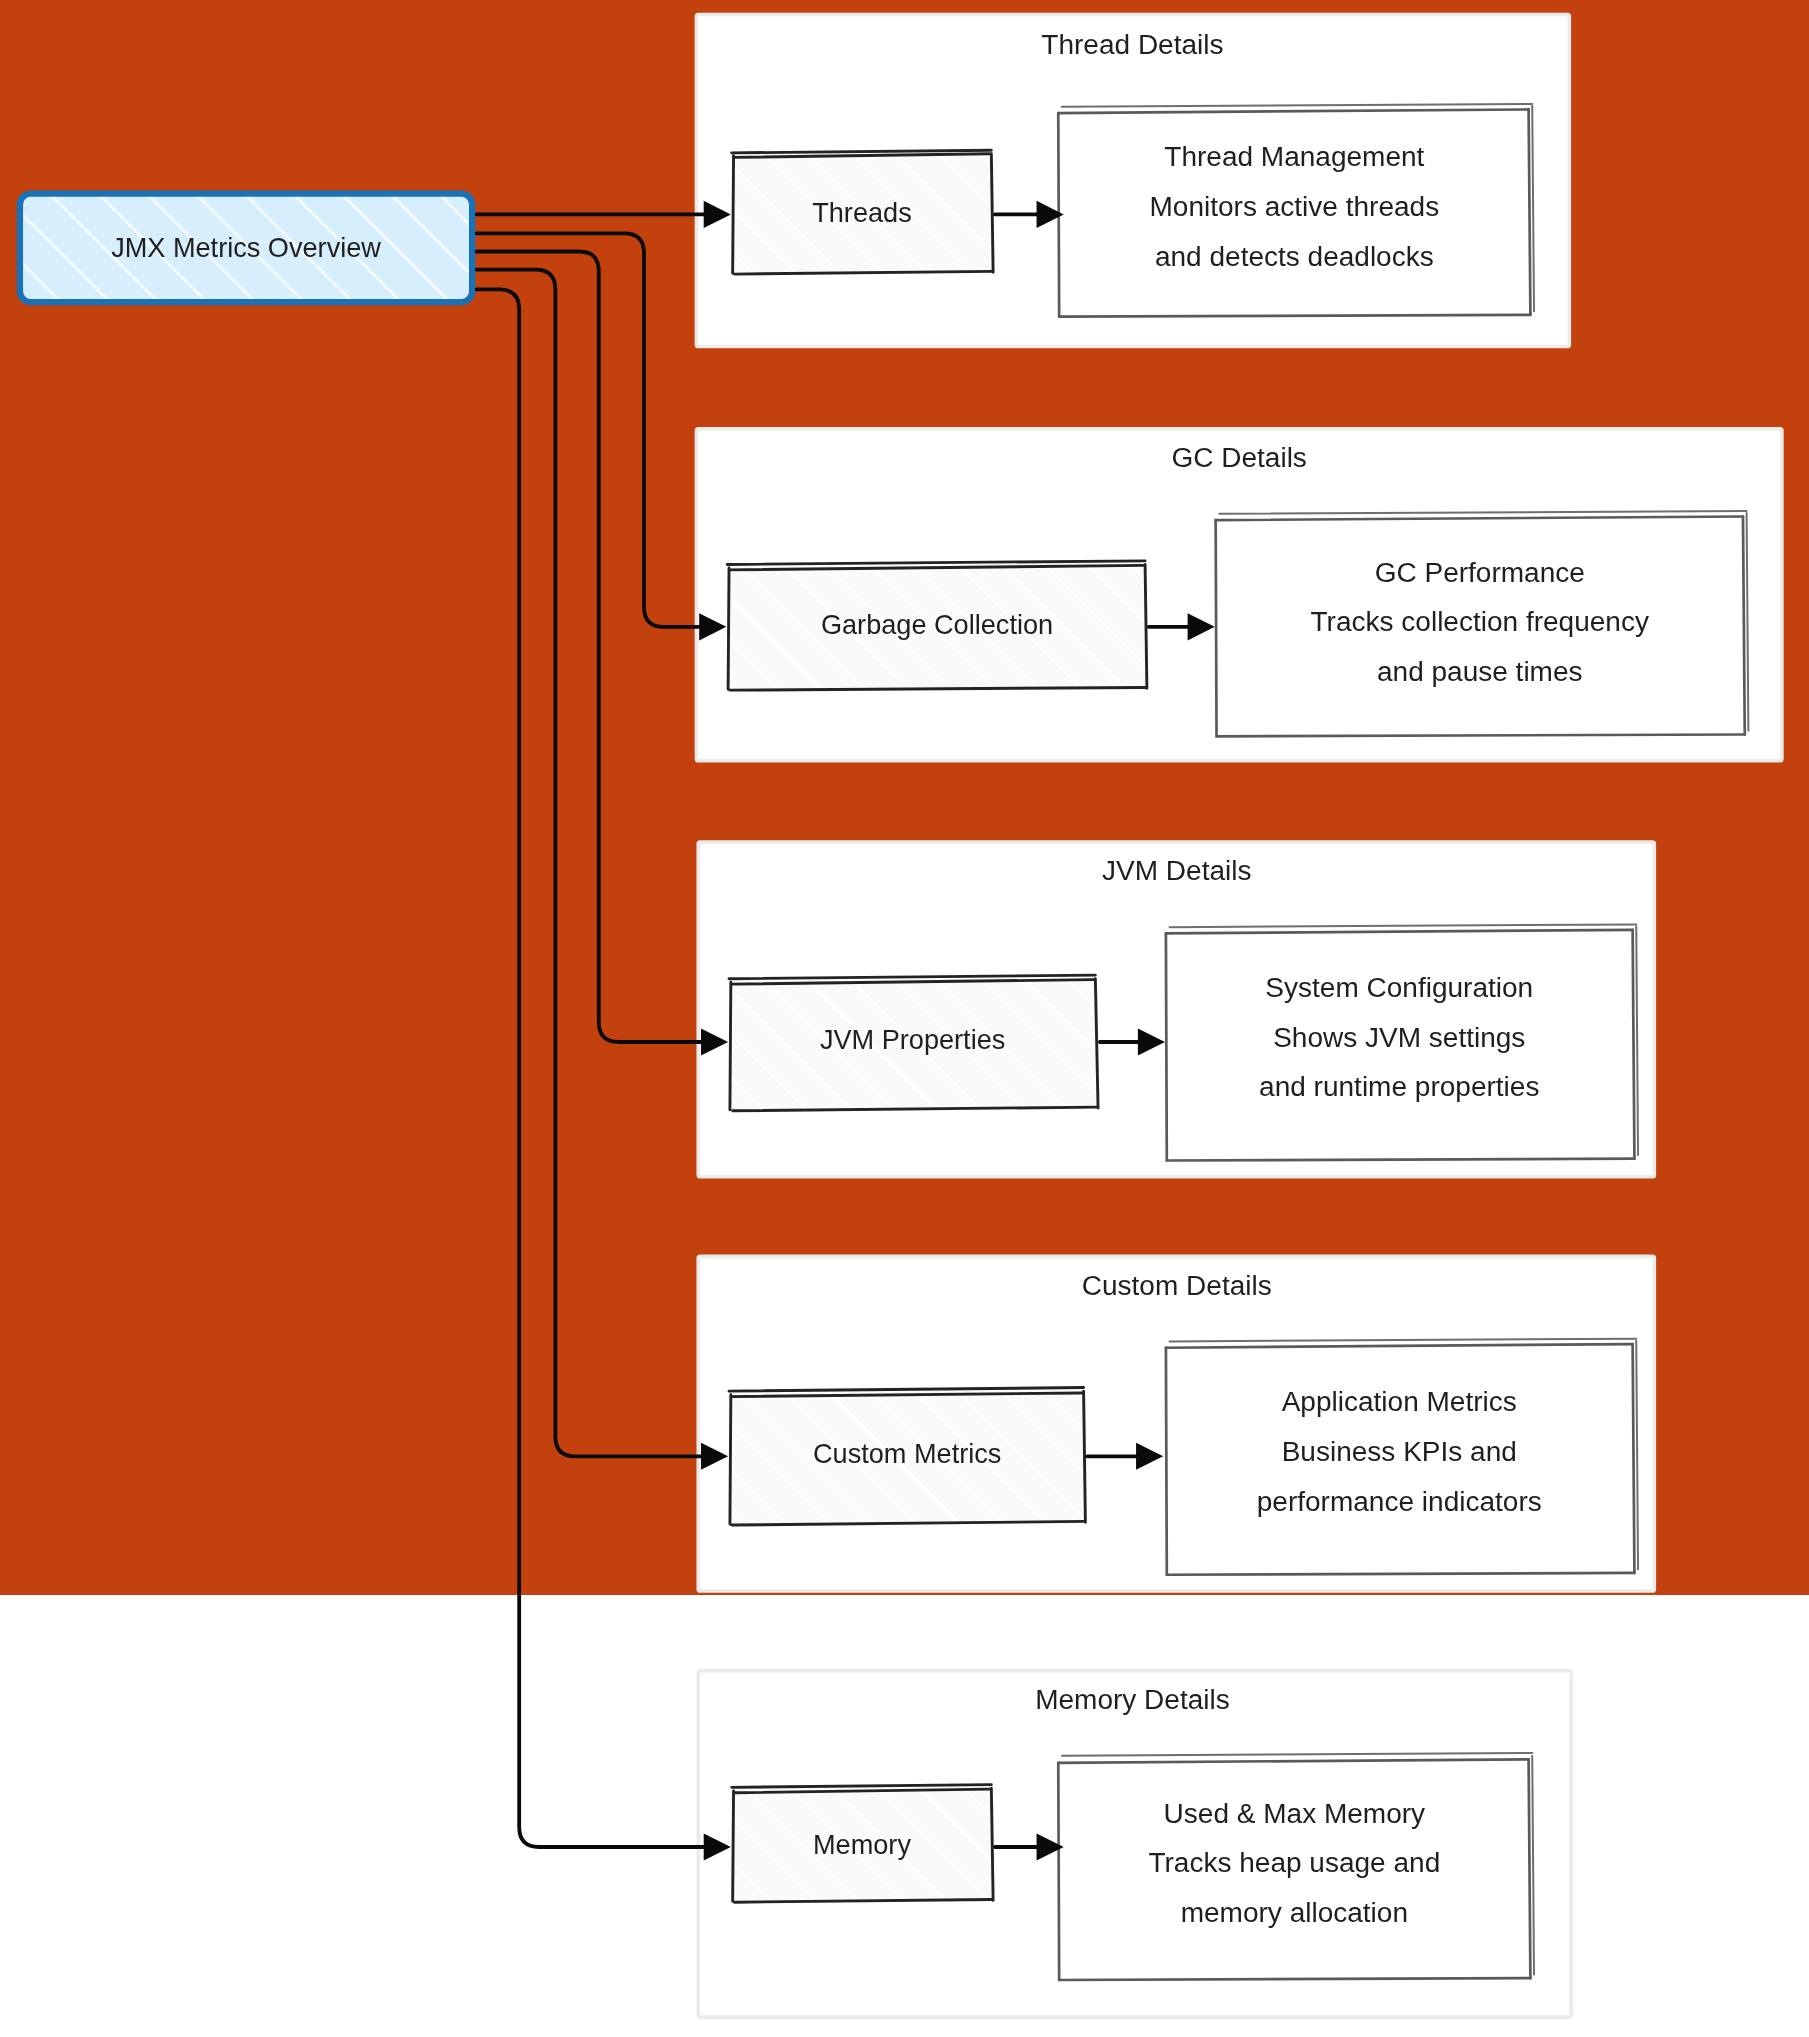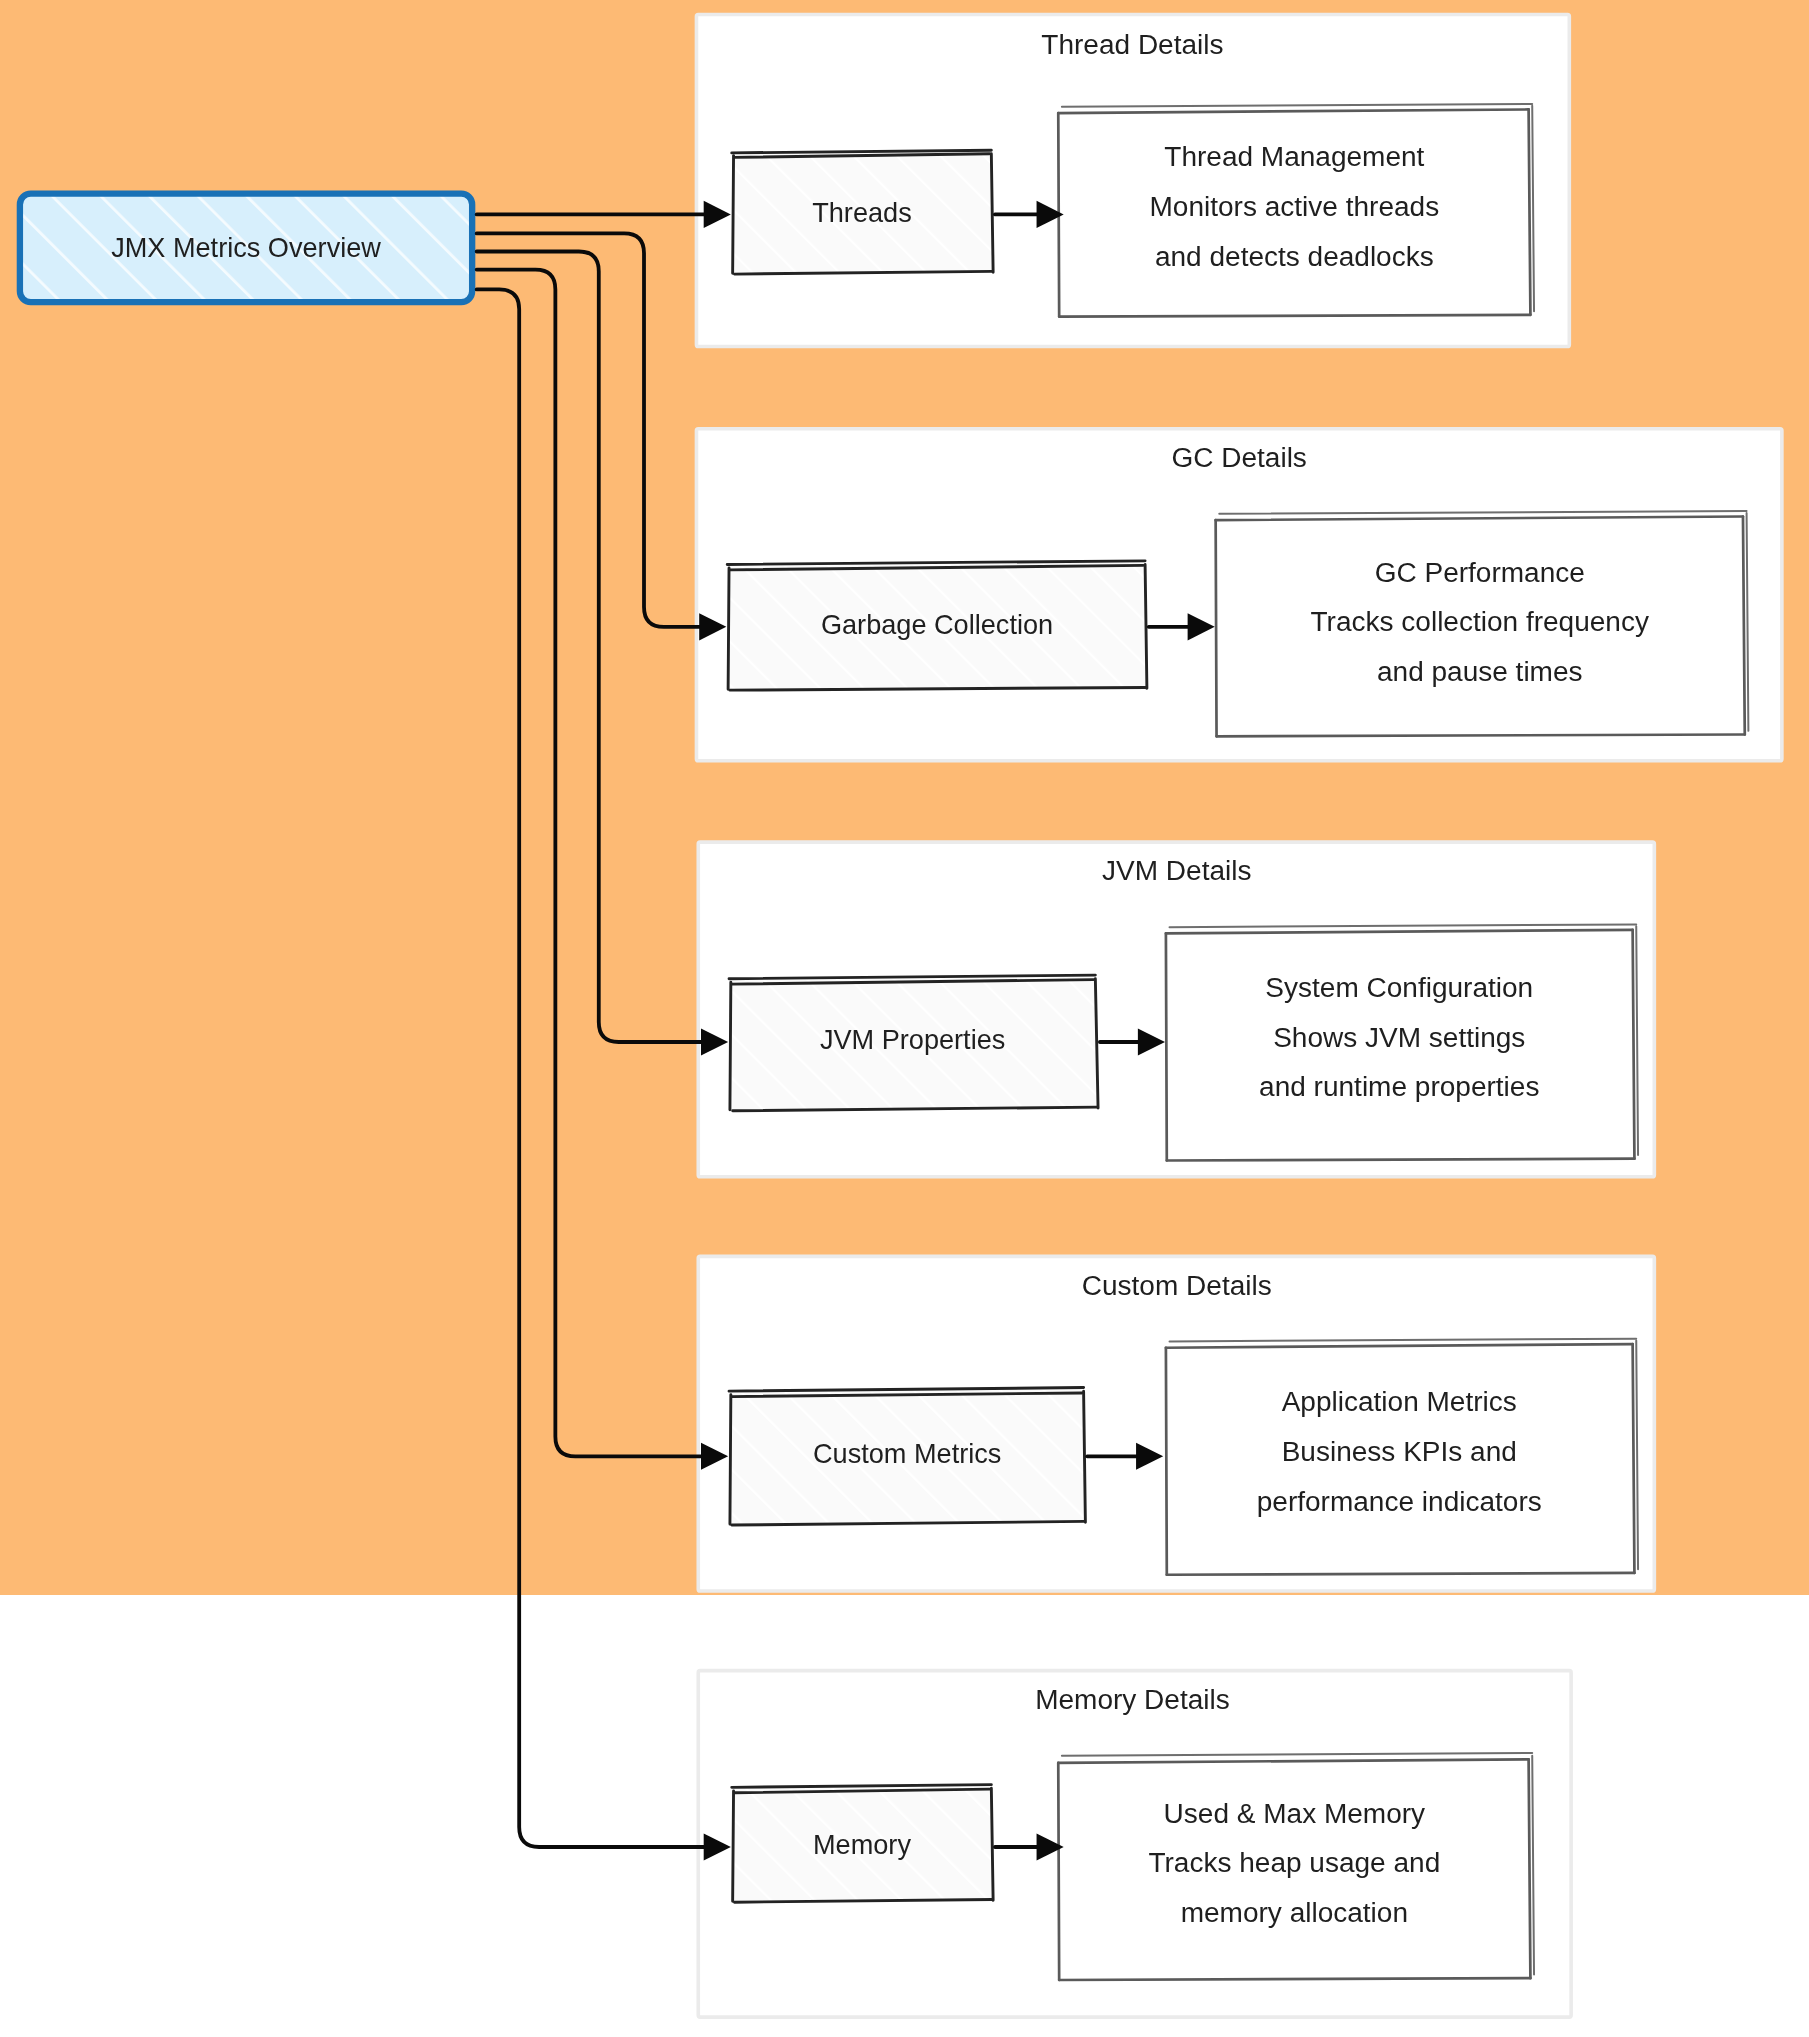--- a/index.html
+++ b/index.html
@@ -11,21 +11,21 @@
   body {
     width: 1809px;
     height: 2037px;
     font-family: "Liberation Sans", sans-serif;
     overflow: hidden;
   }
   #diagram-root {
     position: relative;
     width: 1809px;
     height: 1595px;
-    background: #fdba74;
+    background: #c2410c;
   }
   svg#flowchart {
     display: block;
     width: 1809px;
     height: 2037px;
   }
   .cluster-rect {
     fill: #ffffff;
     stroke: #ebebeb;
     stroke-width: 4;

